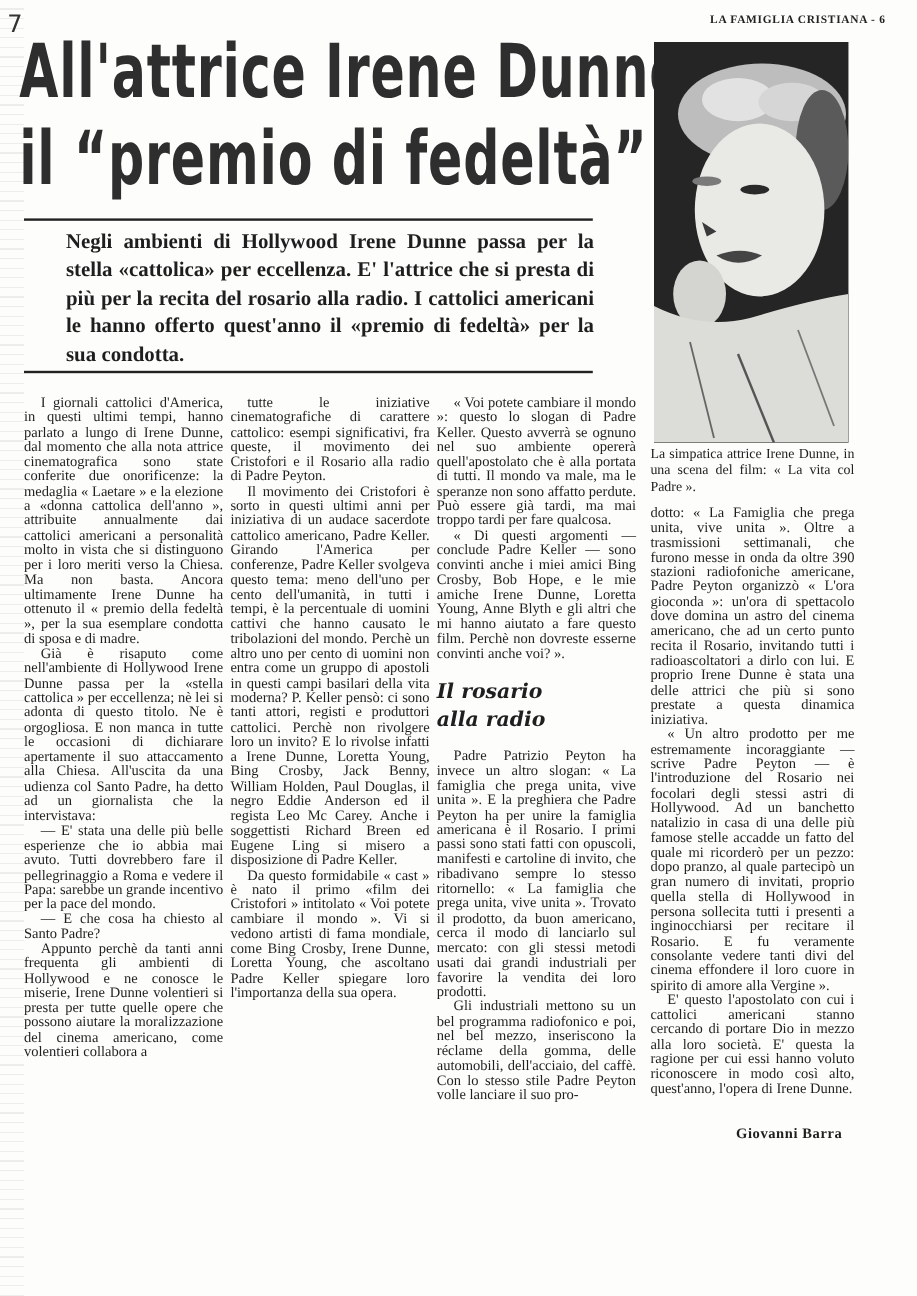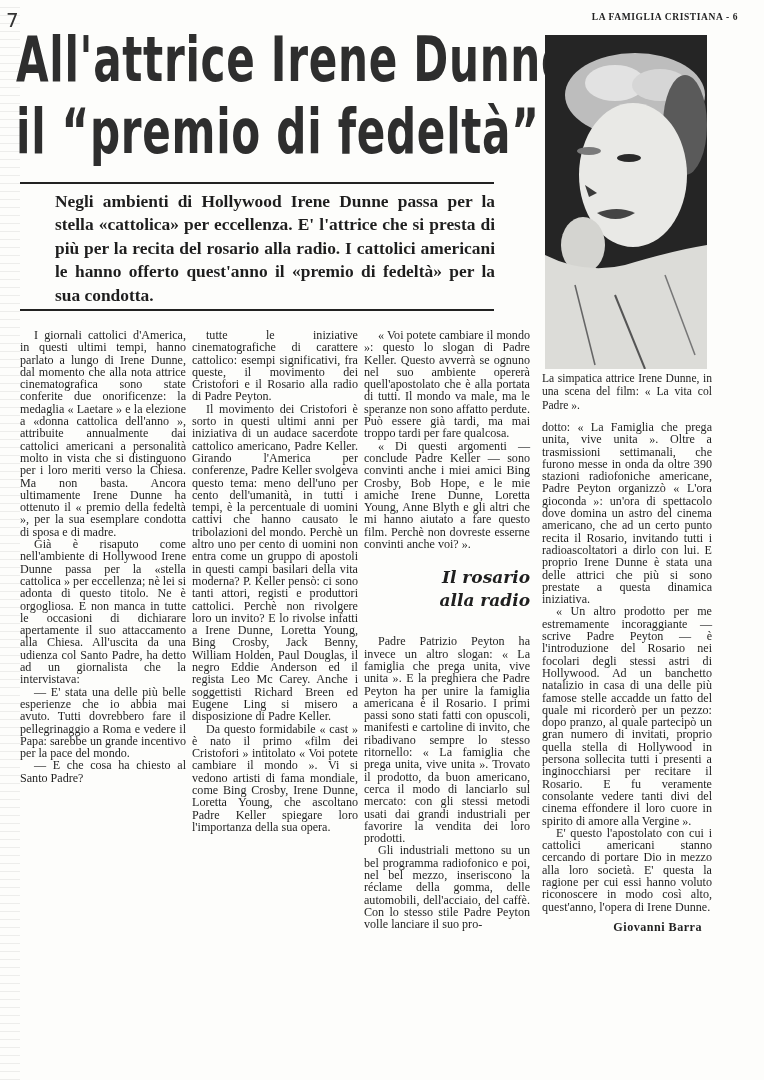--- a/index.html
+++ b/index.html
@@ -24,22 +24,22 @@
   .photo svg { display: block; }
   .caption { position: absolute; left: 542px; top: 372px; width: 170px; font-family: "Liberation Serif", serif; font-weight: normal; font-size: 11.6px; line-height: 13.4px; color: #222; text-align: justify; }
 
   .col { position: absolute; font-family: "Liberation Serif", serif; font-size: 12.1px; line-height: 12.3px; text-align: justify; color: #1f1f1f; hyphens: manual; }
   .col p { text-indent: 14px; }
   .col1 { left: 20px; top: 329px; width: 166px; }
   .col2 { left: 192px; top: 329px; width: 166px; }
   .col3 { left: 364px; top: 329px; width: 166px; }
   .col4 { left: 542px; top: 421px; width: 170px; }
 
-  .subhead { font-family: "DejaVu Serif", serif; font-weight: bold; font-style: italic; text-align: right; font-size: 17px; line-height: 23px; margin: 16px 0 23px 0; text-indent: 0; }
-  .signature { text-align: right; font-weight: bold; letter-spacing: 0.5px; margin-top: 8px; padding-right: 10px; text-indent: 0 !important; }
+  .subhead { font-family: "DejaVu Serif", serif; font-weight: bold; font-style: italic; text-align: left; font-size: 17px; line-height: 23px; margin: 16px 0 11px 0; text-indent: 0; }
+  .signature { text-align: right; font-weight: bold; letter-spacing: 0.5px; margin-top: 25px; padding-right: 10px; text-indent: 0 !important; }
 
   .scan-speckle { position: absolute; left: 0; top: 0; width: 20px; height: 1080px; background: repeating-linear-gradient(180deg, transparent 0, transparent 7px, rgba(120,120,120,0.12) 7px, rgba(120,120,120,0.12) 8px); }
 </style>
 </head>
 <body>
 
 <div class="scan-speckle"></div>
 
 <div class="handwritten-page-num">7</div>
 <div class="running-header">LA FAMIGLIA CRISTIANA - 6</div>
@@ -76,20 +76,21 @@
     <path d="M120 240 L150 320" stroke="#777" stroke-width="1.5"></path>
   </svg>
 </div>
 <div class="caption">La simpatica attrice Irene Dunne, in una scena del film: « La vita col Padre ».</div>
 
 <div class="col col1">
   <p>I giornali cattolici d'America, in questi ultimi tempi, hanno parlato a lungo di Irene Dunne, dal momento che alla nota attrice cinematografica sono state conferite due onorificenze: la medaglia « Laetare » e la elezione a «donna cattolica dell'anno », attribuite annualmente dai cattolici americani a personalità molto in vista che si distinguono per i loro meriti verso la Chiesa. Ma non basta. Ancora ultimamente Irene Dunne ha ottenuto il « premio della fedeltà », per la sua esemplare condotta di sposa e di madre.</p>
   <p>Già è risaputo come nell'ambiente di Hollywood Irene Dunne passa per la «stella cattolica » per eccellenza; nè lei si adonta di questo titolo. Ne è orgogliosa. E non manca in tutte le occasioni di dichiarare apertamente il suo attaccamento alla Chiesa. All'uscita da una udienza col Santo Padre, ha detto ad un giornalista che la intervistava:</p>
   <p>— E' stata una delle più belle esperienze che io abbia mai avuto. Tutti dovrebbero fare il pellegrinaggio a Roma e vedere il Papa: sarebbe un grande incentivo per la pace del mondo.</p>
   <p>— E che cosa ha chiesto al Santo Padre?</p>
+  <p>Appunto perchè da tanti anni frequenta gli ambienti di Hollywood e ne conosce le miserie, Irene Dunne volentieri si presta per tutte quelle opere che possono aiutare la moralizzazione del cinema americano, come volentieri collabora a</p>
 </div>
 
 <div class="col col2">
   <p>tutte le iniziative cinematografiche di carattere cattolico: esempi significativi, fra queste, il movimento dei Cristofori e il Rosario alla radio di Padre Peyton.</p>
   <p>Il movimento dei Cristofori è sorto in questi ultimi anni per iniziativa di un audace sacerdote cattolico americano, Padre Keller. Girando l'America per conferenze, Padre Keller svolgeva questo tema: meno dell'uno per cento dell'umanità, in tutti i tempi, è la percentuale di uomini cattivi che hanno causato le tribolazioni del mondo. Perchè un altro uno per cento di uomini non entra come un gruppo di apostoli in questi campi basilari della vita moderna? P. Keller pensò: ci sono tanti attori, registi e produttori cattolici. Perchè non rivolgere loro un invito? E lo rivolse infatti a Irene Dunne, Loretta Young, Bing Crosby, Jack Benny, William Holden, Paul Douglas, il negro Eddie Anderson ed il regista Leo Mc Carey. Anche i soggettisti Richard Breen ed Eugene Ling si misero a disposizione di Padre Keller.</p>
   <p>Da questo formidabile « cast » è nato il primo «film dei Cristofori » intitolato « Voi potete cambiare il mondo ». Vi si vedono artisti di fama mondiale, come Bing Crosby, Irene Dunne, Loretta Young, che ascoltano Padre Keller spiegare loro l'importanza della sua opera.</p>
 </div>
 
 <div class="col col3">
   <p>« Voi potete cambiare il mondo »: questo lo slogan di Padre Keller. Questo avverrà se ognuno nel suo ambiente opererà quell'apostolato che è alla portata di tutti. Il mondo va male, ma le speranze non sono affatto perdute. Può essere già tardi, ma mai troppo tardi per fare qualcosa.</p>

